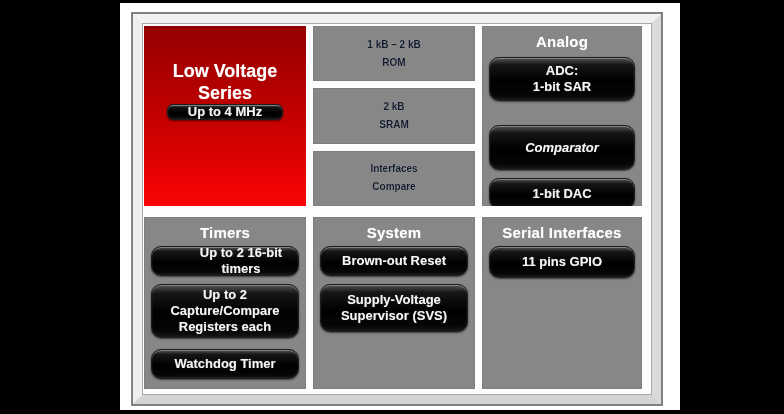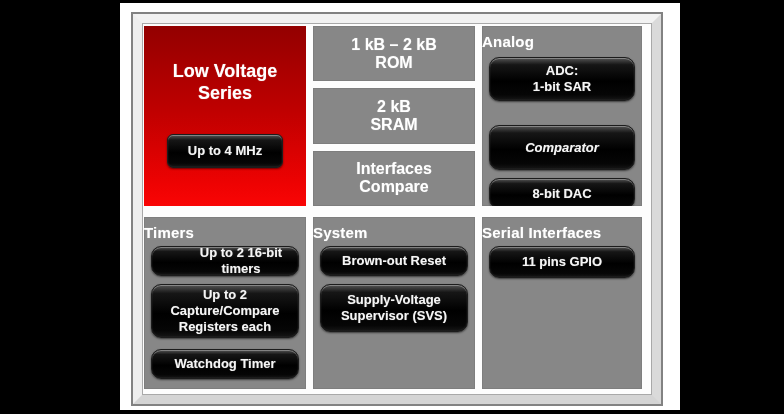--- a/index.html
+++ b/index.html
@@ -38,20 +38,21 @@
     gap: 11px 7px;
   }
   .panel {
     background: #878787;
     box-shadow: inset 0 0 0 1px #7e7e7e;
     color: #fff;
     overflow: hidden;
   }
   .panel-title {
     display: block;
+    text-align: center;
     font-weight: bold;
     font-size: 15px;
     padding-top: 7px;
     color: #fff;
     text-shadow: 0 0 1px rgba(255,255,255,.45);
     letter-spacing: .2px;
   }
   .red-block {
     background: linear-gradient(180deg, #930000 0%, #c00000 48%, #ee0202 88%, #f90505 100%);
     display: flex;
@@ -69,23 +70,23 @@
   }
   .mem-col {
     display: flex;
     flex-direction: column;
     gap: 7px;
   }
   .mem-box {
     flex: 1;
     background: #878787;
     box-shadow: inset 0 0 0 1px #7e7e7e;
-    color: #ffffff;
-    font-weight: bold;
-    font-size: 16px;
+    color: #0f172a;
+    font-weight: bold;
+    font-size: 10px;
     line-height: 18px;
     display: flex;
     flex-direction: column;
     align-items: center;
     justify-content: center;
     text-align: center;
     text-shadow: 0 0 1px rgba(255,255,255,.45);
   }
   .btn {
     background: linear-gradient(180deg, #555 0%, #161616 16%, #000 55%, #060606 88%, #161616 100%);
@@ -102,21 +103,21 @@
     flex-direction: column;
     align-items: center;
     justify-content: center;
     text-align: center;
     text-shadow: 0 0 1px rgba(255,255,255,.4);
   }
   .btn .line { display: block; }
   .panel .btn { margin-left: 7px; margin-right: 7px; border-radius: 10px; }
 
   
-  .speed-btn { width: 116px; height: 34px; margin-top: 30px; }
+  .speed-btn { width: 116px; height: 16px; }
 
   
   .adc-btn        { height: 44px; margin-top: 7px; }
   .comparator-btn { height: 45px; margin-top: 24px; font-style: italic; }
   .dac-btn        { height: 31px; margin-top: 8px; }
 
   
   .timers16-btn   { height: 30px; margin-top: 5px; padding-left: 32px; }
   .capture-btn    { height: 54px; margin-top: 8px; }
   .watchdog-btn   { height: 30px; margin-top: 11px; }
@@ -163,21 +164,21 @@
       <div class="panel">
         <span class="panel-title">Analog</span>
         <div class="btn adc-btn">
           <span class="line">ADC:</span>
           <span class="line">1-bit SAR</span>
         </div>
         <div class="btn comparator-btn">
           <span class="line">Comparator</span>
         </div>
         <div class="btn dac-btn">
-          <span class="line">8-bit DAC</span>
+          <span class="line">1-bit DAC</span>
         </div>
       </div>
 
       <div class="panel">
         <span class="panel-title">Timers</span>
         <div class="btn timers16-btn">
           <span class="line">Up to 2 16-bit timers</span>
         </div>
         <div class="btn capture-btn">
           <span class="line">Up to 2</span>

